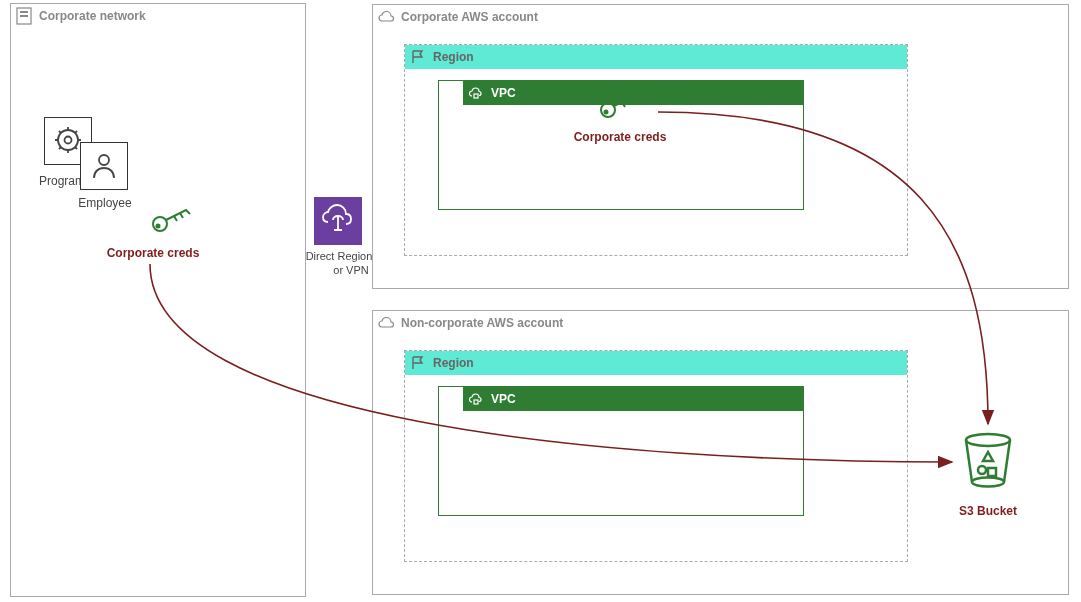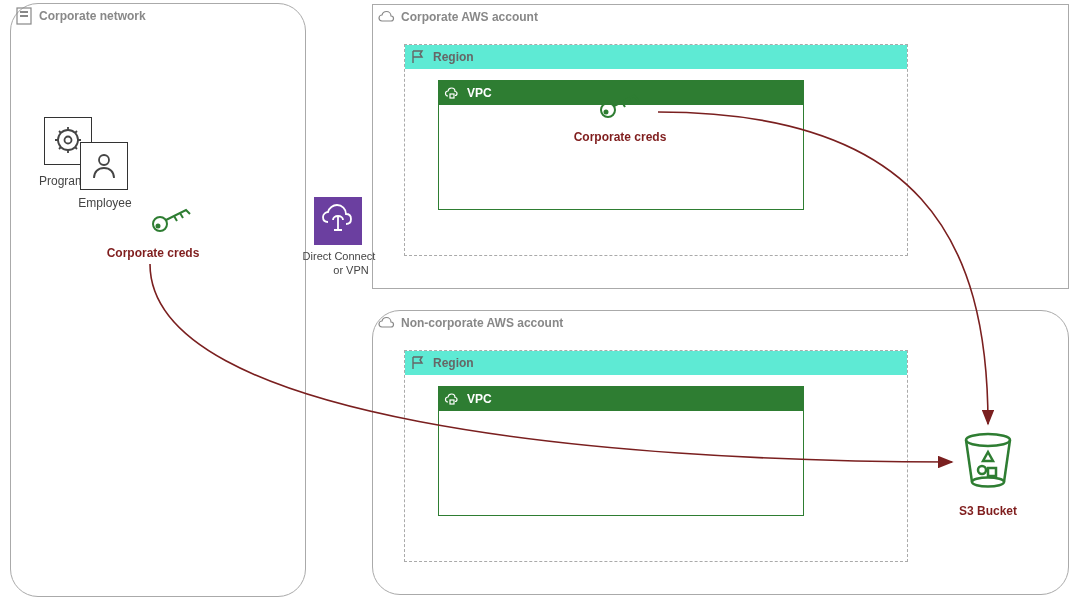--- a/index.html
+++ b/index.html
@@ -23,21 +23,21 @@
     display:flex;
     align-items:center;
     padding:0 8px 0 4px;
     font-size:12px;
     font-weight:600;
   }
   .dashed { border:1px dashed #aaa; }
   .solid-green { border:1px solid #2e7d32; }
   .label-lightgray { background:#5eead4; color:#666; }
   .label-plain { color:#888; background:transparent; }
-  .label-green { background:#2e7d32; color:#fff; }
+  .label-green { background:#2e7d32; color:#fff;margin-left:24px; }
   .mini-icon { width:18px; height:18px; margin-right:6px; display:inline-flex; align-items:center; justify-content:center; }
   .caption { position:absolute; text-align:center; font-weight:bold; font-size:12px; color:#7f1d1d; }
   .caption.light { font-weight:normal; color:#444; }
   svg.overlay { position:absolute; top:0; left:0; width:1081px; height:602px; pointer-events:none; }
   .dc-box {
     position:absolute;
     width:48px; height:48px;
     background:#6b3fa0;
     display:flex; align-items:center; justify-content:center;
     color:#fff;
@@ -46,21 +46,21 @@
     position:absolute;
     width:48px; height:48px;
     border:1px solid #333;
     background:#fff;
     display:flex; align-items:center; justify-content:center;
   }
 </style>
 </head>
 <body>
 
-<div class="box" style="left:10px; top:3px; width:296px; height:594px;border-radius:28px;">
+<div class="box" style="left:10px; top:3px; width:296px; height:594px;">
   <div class="box-label label-plain">
     <span class="mini-icon">
       <svg width="18" height="18" viewBox="0 0 18 18">
           <rect x="2" y="1" width="14" height="16" fill="none" stroke="#888" stroke-width="1.2"></rect>
           <rect x="5" y="4" width="8" height="2" fill="#888"></rect>
           <rect x="5" y="8" width="8" height="2" fill="#888"></rect>
         </svg>
     </span>
     <span>Corporate network</span>
   </div>
@@ -105,21 +105,21 @@
 <div class="dc-box" style="left:314px; top:197px;">
   <span>
     <svg width="36" height="36" viewBox="0 0 36 36">
         <g fill="none" stroke="#fff" stroke-width="1.8">
           <path d="M8 20c-3 0-5-2-5-5s3-5 5-5c1-4 5-7 9-7 5 0 9 4 9 9 3 0 5 2 5 5s-2 5-5 5"></path>
           <path d="M18 14v14M18 14c-3 0-5 2-5 4M18 14c3 0 5 2 5 4M14 28h8"></path>
         </g>
       </svg>
   </span>
 </div>
-<div class="caption light" style="left:294px; top:250px; width:90px; font-size:11px;">Direct Connect</div>
+<div class="caption light" style="left:294px; top:250px; width:90px; font-size:11px;">Direct Region</div>
 <div class="caption light" style="left:306px; top:264px; width:90px; font-size:11px;">or VPN</div>
 
 <div class="box" style="left:372px; top:4px; width:697px; height:285px;">
   <div class="box-label label-plain">
     <span class="mini-icon">
       <svg width="18" height="18" viewBox="0 0 18 18">
           <path d="M5 13c-2 0-3-1.5-3-3s1.5-3 3-3c.5-2 2.5-3.5 4.5-3.5 2.5 0 4.5 2 4.5 4.5 1.5 0 2.5 1 2.5 2.5s-1 2.5-2.5 2.5H5z" fill="none" stroke="#888" stroke-width="1.2"></path>
         </svg>
     </span>
     <span>Corporate AWS account</span>
@@ -153,21 +153,21 @@
   <svg width="50" height="34" viewBox="0 0 50 34">
       <g fill="none" stroke="#2e7d32" stroke-width="2">
         <circle cx="12" cy="22" r="7"></circle>
         <path d="M18 18 L38 8 l4 4 M32 11 l3 5 M26 14 l3 5"></path>
         <circle cx="10" cy="24" r="1.5" fill="#2e7d32"></circle>
       </g>
     </svg>
 </div>
 <div class="caption" style="left:560px; top:130px; width:120px;">Corporate creds</div>
 
-<div class="box" style="left:372px; top:310px; width:697px; height:285px;border-radius:28px;">
+<div class="box" style="left:372px; top:310px; width:697px; height:285px;">
   <div class="box-label label-plain">
     <span class="mini-icon">
       <svg width="18" height="18" viewBox="0 0 18 18">
           <path d="M5 13c-2 0-3-1.5-3-3s1.5-3 3-3c.5-2 2.5-3.5 4.5-3.5 2.5 0 4.5 2 4.5 4.5 1.5 0 2.5 1 2.5 2.5s-1 2.5-2.5 2.5H5z" fill="none" stroke="#888" stroke-width="1.2"></path>
         </svg>
     </span>
     <span>Non-corporate AWS account</span>
   </div>
 </div>
 

